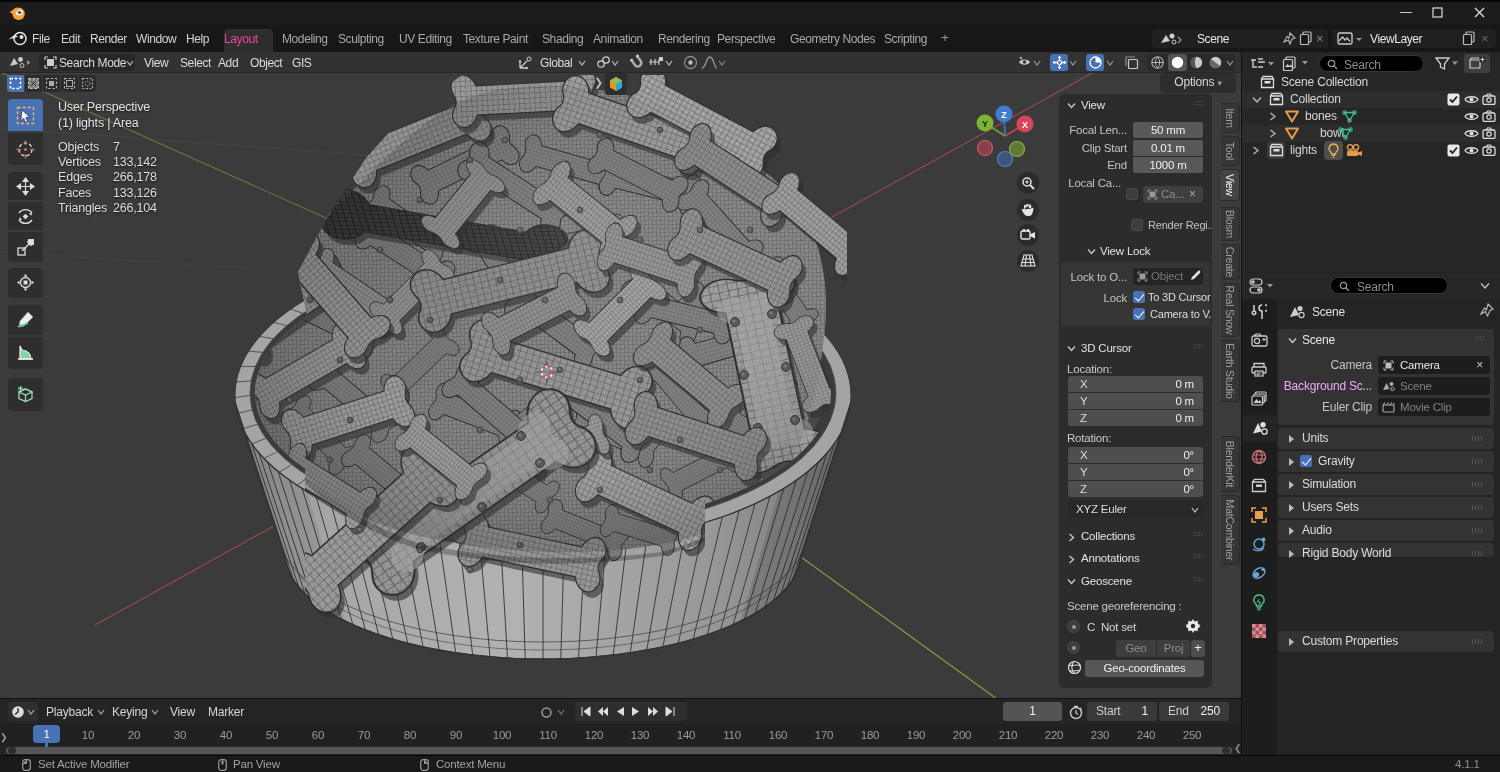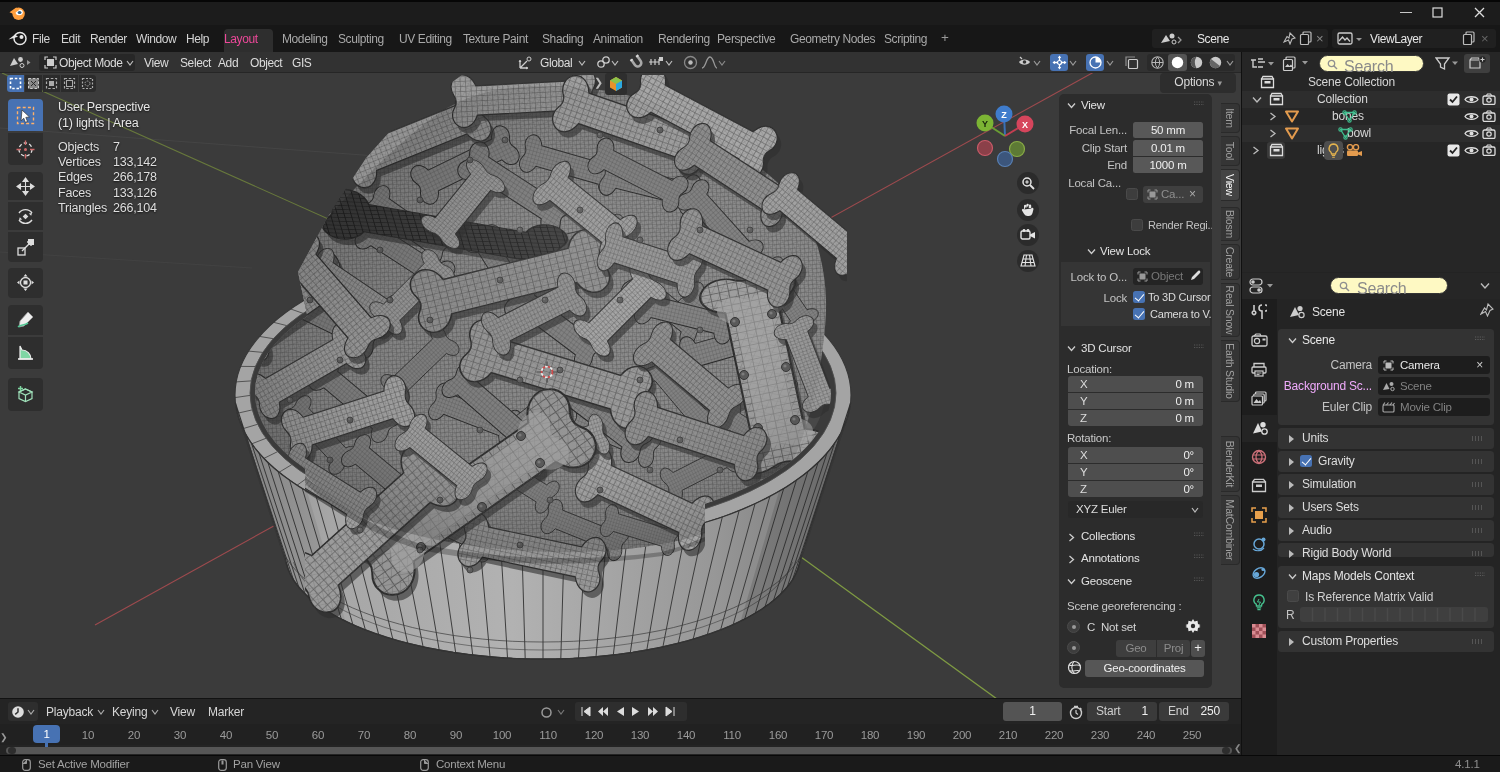--- a/index.html
+++ b/index.html
@@ -27,23 +27,23 @@
 #npanel .fld{position:absolute;background:#585858;border-radius:2.5px;color:#efefef;font-size:11.5px;text-align:center;line-height:16px;height:16px;}
 #npanel .hdr{position:absolute;color:#e2e2e2;font-size:11.5px;white-space:nowrap;}
 #npanel .grip{position:absolute;width:12px;height:6px;opacity:.45;}
 .grip{position:absolute;}
 .chk{position:absolute;width:12px;height:12px;background:#4772b3;border-radius:2.5px;}
 .chk:after{content:"";position:absolute;left:3.5px;top:0.5px;width:4px;height:8px;border:solid #fff;border-width:0 1.6px 1.6px 0;transform:rotate(40deg);}
 .chk0{position:absolute;width:12px;height:12px;background:#3d3d3d;border-radius:2.5px;border:1px solid #4a4a4a;}
 #rightcol{position:absolute;left:1242px;top:52px;width:258px;height:703px;background:#232323;}
 #outliner{position:absolute;left:0;top:0;width:258px;height:220px;background:#262626;}
 #props{position:absolute;left:0;top:221px;width:258px;height:482px;background:#242424;}
-.srch{position:absolute;background:#fef9c3;border:1px solid #353535;border-radius:10px;color:#8a8a8a;font-size:16px;}
+.srch{position:absolute;background:#000000;border:1px solid #353535;border-radius:10px;color:#8a8a8a;font-size:12px;}
 .orow{position:absolute;left:0;width:258px;height:17px;font-size:12px;color:#d6d6d6;}
-.orow span{white-space:nowrap;margin-left:27px;}
+.orow span{white-space:nowrap;}
 .ppanel{position:absolute;left:36px;width:216px;background:#333333;border-radius:3.5px;color:#dddddd;font-size:12px;}
 .pfld{position:absolute;background:#1d1d1d;border-radius:3px;color:#e8e8e8;font-size:11.5px;height:18px;line-height:18px;white-space:nowrap;}
 #timeline{position:absolute;left:0;top:698px;width:1241px;height:57px;background:#242424;border-top:1px solid #121212;}
 #ruler{position:absolute;left:0;top:25px;width:1241px;height:21px;background:#212121;}
 #statusbar{position:absolute;left:0;top:755px;width:1500px;height:17px;background:#1a1a1a;color:#a2a2a2;font-size:11.5px;border-top:1px solid #080808;}
 .tbtn{position:absolute;color:#d6d6d6;font-size:12px;}
 .num{position:absolute;top:5px;color:#9b9b9b;font-size:11.5px;transform:translateX(-50%);}
 </style></head>
 <body>
 <div id="titlebar">
@@ -121,21 +121,21 @@
    <path d="M2,11 L6,3 L10,9 Z" fill="#ccc"></path>
         <circle cx="12.5" cy="4.5" r="2.4" fill="#ccc"></circle>
         <circle cx="14" cy="10.5" r="2" fill="none" stroke="#ccc"></circle>
    <path d="M19,5 l3.5,2.5 l-3.5,2.5" fill="#999"></path>
   </svg>
   <div class="abs" style="left:39px;top:2px;width:96px;height:17px;background:#272727;border-radius:3px"></div>
   <svg class="abs" style="left:44px;top:4px" width="13" height="13" viewBox="0 0 13 13">
         <rect x="3" y="3" width="7" height="7" fill="#ccc"></rect>
         <path d="M1,4V1H4 M9,1h3v3 M12,9v3H9 M4,12H1V9" stroke="#ccc" fill="none" stroke-width="1.2"></path>
       </svg>
-  <div class="m" style="left:59px">Object Mode</div>
+  <div class="m" style="left:59px">Search Mode</div>
   <svg class="abs" style="left:126px;top:8px" width="8" height="6" viewBox="0 0 8 6">
         <path d="M1,1 L4,5 L7,1" fill="none" stroke="#bbb" stroke-width="1.2"></path>
       </svg>
   <div class="m" style="left:144px">View</div>
   <div class="m" style="left:180px">Select</div>
   <div class="m" style="left:218px">Add</div>
   <div class="m" style="left:250px">Object</div>
   <div class="m" style="left:292px">GIS</div>
   <svg class="abs" style="left:518px;top:3px" width="15" height="15" viewBox="0 0 15 15">
         <path d="M2,13 L2,5 M2,13 L10,13 M2,13 L9,6" stroke="#ccc" stroke-width="1.3" fill="none"></path>
@@ -1107,36 +1107,20 @@
       </div>
   <div class="ppanel panelrow" style="top:224px;height:21px">
         <span class="pn">Users Sets</span>
       </div>
   <div class="ppanel panelrow" style="top:247px;height:21px">
         <span class="pn">Audio</span>
       </div>
   <div class="ppanel panelrow" style="top:270px;height:14px">
         <span class="pn">Rigid Body World</span>
       </div>
-  <div class="ppanel" style="top:293px;height:62px">
-   <svg class="abs" style="left:10px;top:7px" width="9" height="7" viewBox="0 0 9 7">
-          <path d="M1,1.5 L4.5,5.5 L8,1.5" fill="none" stroke="#ccc" stroke-width="1.3"></path>
-        </svg>
-   <div class="abs" style="left:24px;top:3px;color:#e3e3e3">Maps Models Context</div>
-   <svg class="grip" style="left:196px;top:6px;width:12px;height:6px;opacity:.4" viewBox="0 0 12 6">
-          <path d="M1,1h10M1,3.5h10" stroke="#999" stroke-width="1" stroke-dasharray="1.2,1.2"></path>
-        </svg>
-   <div class="chk0" style="left:9px;top:24px;background:#404040"></div>
-   <div class="abs" style="left:27px;top:24px;color:#d0d0d0">Is Reference Matrix Valid</div>
-   <div class="abs" style="left:8px;top:42px;color:#c3c3c3">R</div>
-   <div class="abs" style="left:22px;top:41px;width:188px;height:15px;background:#3f3f3f;border-radius:3px"></div>
-   <svg class="abs" style="left:22px;top:41px;width:188px;height:15px" viewBox="0 0 188 15">
-          <path d="M12.5,1 V14 M25,1 V14 M37.5,1 V14 M50,1 V14 M62.5,1 V14 M75,1 V14 M87.5,1 V14 M100,1 V14 M112.5,1 V14 M125,1 V14 M137.5,1 V14 M150,1 V14 M162.5,1 V14 M175,1 V14" stroke="#4a4a4a" stroke-width="1.5"></path>
-        </svg>
-  </div>
   <div class="ppanel panelrow" style="top:358px;height:21px">
         <span class="pn">Custom Properties</span>
       </div>
 
   <div class="abs" style="left:0;top:142px;width:35px;height:27px;background:#242424"></div>
   <svg class="abs" style="left:9px;top:31px" width="16" height="16" viewBox="0 0 16 16">
         <path d="M3,1 v6 M3,7 a1.8,1.8 0 1 0 0.01,0" fill="none" stroke="#ccc" stroke-width="1.6"></path>
         <path d="M11,1 a3,3 0 0 0 0,6 l0,8" fill="none" stroke="#ccc" stroke-width="1.6"></path>
         <path d="M14,1 a3,3 0 0 1 0,6" fill="none" stroke="#ccc" stroke-width="1.6"></path>
       </svg>

